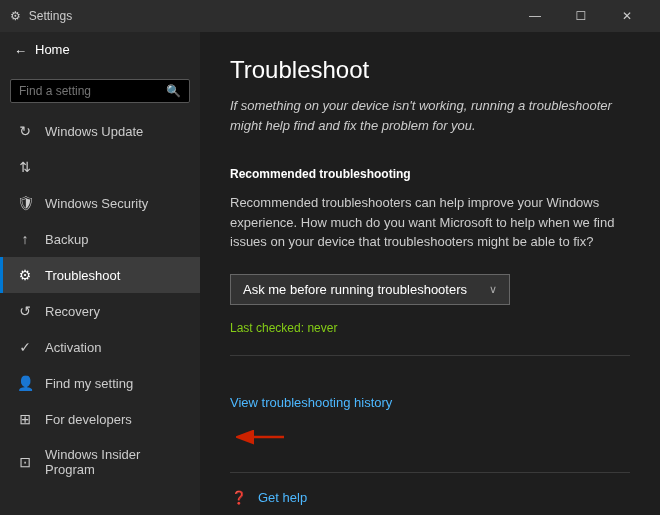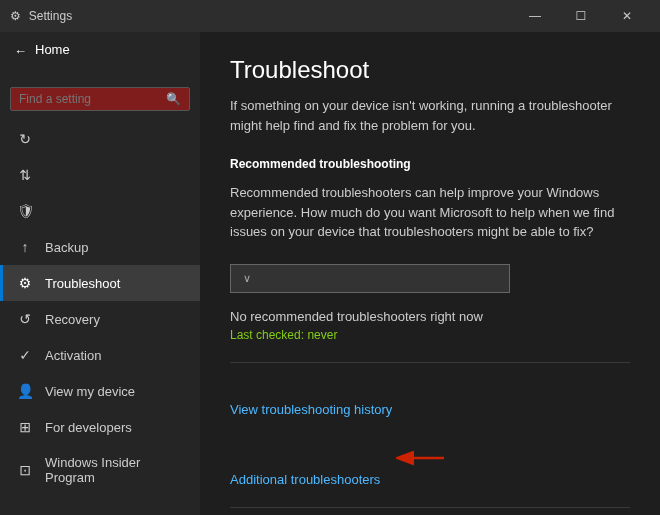--- a/index.html
+++ b/index.html
@@ -65,22 +65,22 @@
     .sidebar-back {
       display: flex;
       align-items: center;
       padding: 10px 14px;
       cursor: pointer;
       font-size: 13px;
       color: #ffffff;
       gap: 8px;
     }
     .search-box {
-      margin: 20px 10px 10px 10px;
-      background: #7f1d1d;
+      margin: 12px 10px 10px 10px;
+      background: #000000;
       border: 1px solid #555;
       border-radius: 2px;
       display: flex;
       align-items: center;
       padding: 4px 8px;
       gap: 6px;
     }
     .search-box input {
       background: transparent;
       border: none;
@@ -128,22 +128,23 @@
     }
     .page-title {
       font-size: 24px;
       font-weight: 300;
       color: #ffffff;
       margin-bottom: 12px;
     }
     .page-subtitle {
       font-size: 13px;
       color: #cccccc;
-      margin-bottom: 22px;
+      margin-bottom: 32px;
       line-height: 1.5;
+      font-style: italic;
     }
     .section-title {
       font-size: 12px;
       font-weight: 600;
       color: #ffffff;
       margin-bottom: 12px;
     }
     .section-desc {
       font-size: 13px;
       color: #cccccc;
@@ -242,77 +243,78 @@
       <span>←</span>
       <span>Home</span>
     </div>
     <div class="search-box">
       <input type="text" placeholder="Find a setting" style="">
       <span class="search-icon-inner">🔍</span>
     </div>
 
     <div class="sidebar-item">
       <span class="item-icon">↻</span>
+      <span>Windows Update</span>
     </div>
     <div class="sidebar-item">
       <span class="item-icon">⇅</span>
     </div>
     <div class="sidebar-item">
       <span class="item-icon">🛡</span>
+      <span>Windows Security</span>
     </div>
     <div class="sidebar-item">
       <span class="item-icon">↑</span>
       <span>Backup</span>
     </div>
     <div class="sidebar-item active">
       <span class="item-icon">⚙</span>
       <span>Troubleshoot</span>
     </div>
     <div class="sidebar-item">
       <span class="item-icon">↺</span>
       <span>Recovery</span>
     </div>
     <div class="sidebar-item">
       <span class="item-icon">✓</span>
       <span>Activation</span>
     </div>
     <div class="sidebar-item">
       <span class="item-icon">👤</span>
-      <span>View my device</span>
+      <span>Find my setting</span>
     </div>
     <div class="sidebar-item">
       <span class="item-icon">⊞</span>
       <span>For developers</span>
     </div>
     <div class="sidebar-item">
       <span class="item-icon">⊡</span>
       <span>Windows Insider Program</span>
     </div>
   </div>
 
   <div class="content">
     <h1 class="page-title">Troubleshoot</h1>
     <p class="page-subtitle">If something on your device isn't working, running a troubleshooter might help find and fix the problem for you.</p>
 
     <h2 class="section-title">Recommended troubleshooting</h2>
     <p class="section-desc">Recommended troubleshooters can help improve your Windows experience. How much do you want Microsoft to help when we find issues on your device that troubleshooters might be able to fix?</p>
 
     <div class="dropdown-select">
+      <span>Ask me before running troubleshooters</span>
       <span class="dropdown-arrow">∨</span>
     </div>
 
-    <p class="status-text">No recommended troubleshooters right now</p>
     <p class="status-sub">Last checked: never</p>
 
     <hr class="divider">
 
     <a class="link-text">View troubleshooting history</a>
 
     <div class="additional-link-row">
-      <a class="link-text" style="margin-bottom:0;">Additional troubleshooters</a>
 
       <span class="red-arrow">
         <svg width="50" height="22" viewBox="0 0 50 22">
           <defs>
             <marker id="arrowhead" markerWidth="8" markerHeight="6" refX="4" refY="3" orient="auto">
               <polygon points="0 0, 8 3, 0 6" fill="#cc2200"></polygon>
             </marker>
           </defs>
           <line x1="48" y1="11" x2="8" y2="11" stroke="#cc2200" stroke-width="2.5" marker-end="url(#arrowhead)"></line>
         </svg>

